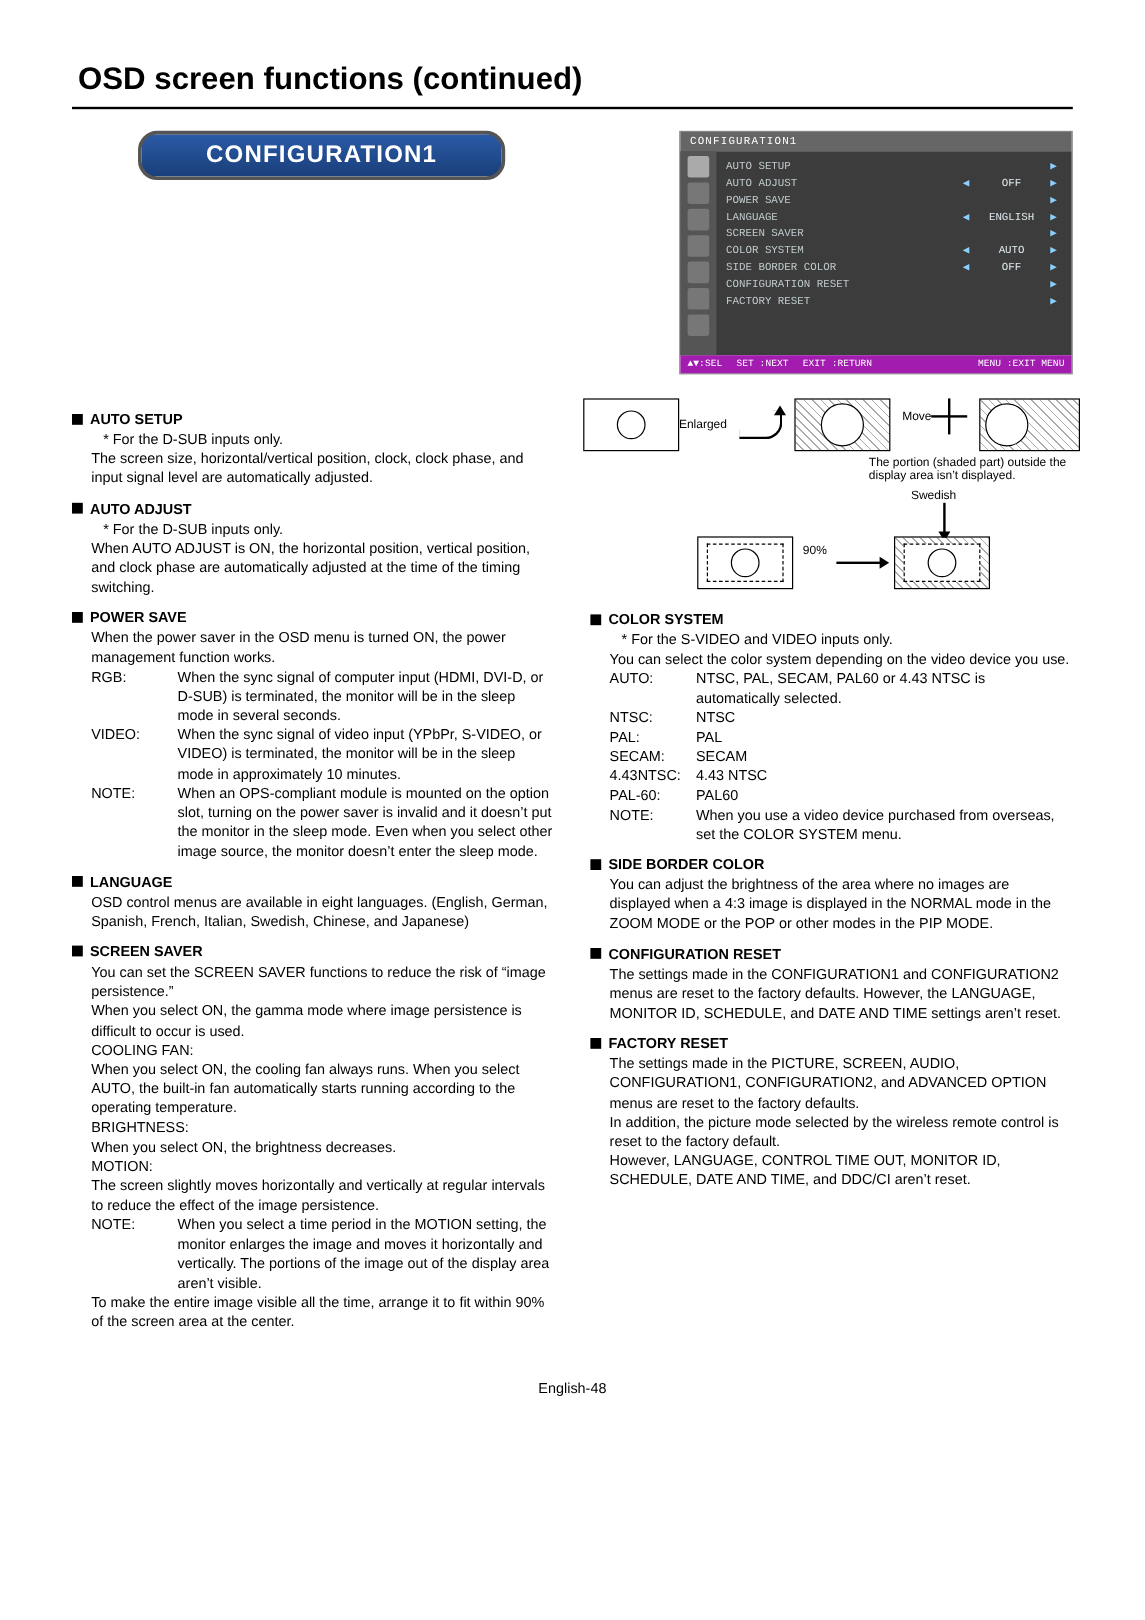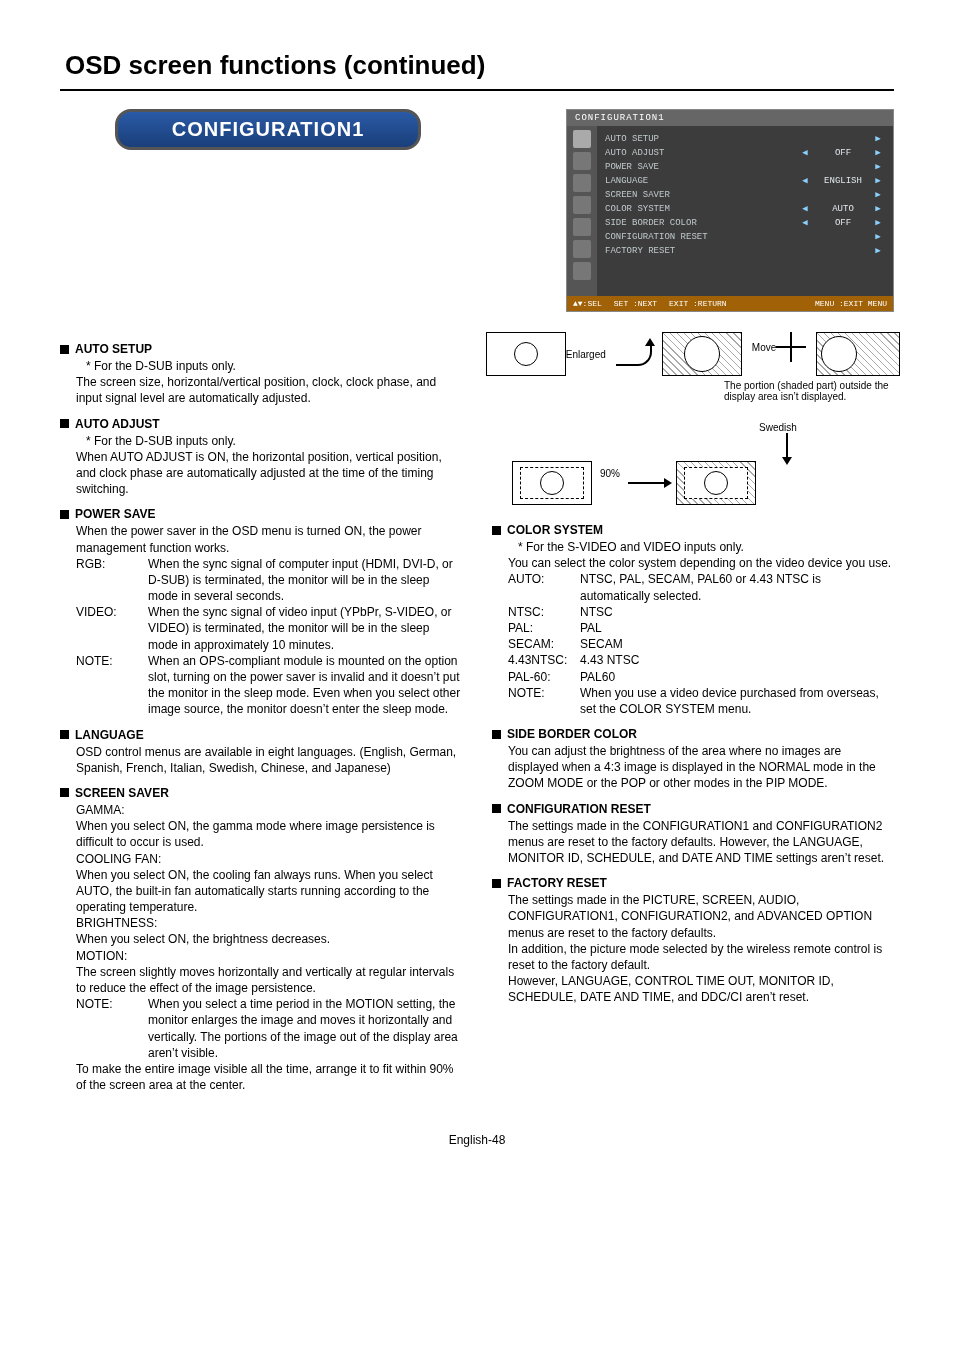--- a/index.html
+++ b/index.html
@@ -86,21 +86,21 @@
   .osd-row {
     display: flex;
     line-height: 14px;
     color: #bfc9cc;
   }
   .osd-row .lbl { flex: 1; }
   .osd-row .arw { color: #8ad0ff; width: 20px; text-align: center; }
   .osd-row .arwr { color: #8ad0ff; width: 14px; text-align: center; }
   .osd-row .val { color: #dfe8ec; width: 56px; text-align: center; }
   .osd-footer {
-    background: #a16207;
+    background: #a21caf;
     color: #fff;
     padding: 3px 6px;
     display: flex;
     gap: 12px;
     font-size: 8px;
   }
   .osd-footer span:last-child { margin-left: auto; padding-left: 44px; }
 
   .columns {
     display: flex;
@@ -174,21 +174,21 @@
     border: 1px solid #000;
     border-radius: 50%;
     background: #fff;
   }
   .caption {
     text-align: center;
     font-size: 10px;
   }
   .caption-block {
     width: 170px;
-    margin: 4px auto 20px;
+    margin: 4px auto 6px;
     font-size: 10px;
     text-align: left;
   }
   .arrow-cross {
     position: relative;
     width: 30px;
     height: 30px;
   }
   .arrow-cross::before, .arrow-cross::after {
     content: "";
@@ -409,21 +409,21 @@
       </div>
     <div class="item-body">
       <div>OSD control menus are available in eight languages. (English, German, Spanish, French, Italian, Swedish, Chinese, and Japanese)</div>
     </div>
 
     <div class="item-head">
         <span class="sq"></span>
       <span>SCREEN SAVER</span>
       </div>
     <div class="item-body">
-      <div>GAMMA:</div>
+      <div>You can set the SCREEN SAVER functions to reduce the risk of “image persistence.”</div>
       <div>When you select ON, the gamma mode where image persistence is difficult to occur is used.</div>
       <div>COOLING FAN:</div>
       <div>When you select ON, the cooling fan always runs. When you select AUTO, the built-in fan automatically starts running according to the operating temperature.</div>
       <div>BRIGHTNESS:</div>
       <div>When you select ON, the brightness decreases.</div>
       <div>MOTION:</div>
       <div>The screen slightly moves horizontally and vertically at regular intervals to reduce the effect of the image persistence.</div>
       <div class="tbl-row">
           <div class="k">NOTE:</div>
           <div class="v">When you select a time period in the MOTION setting, the monitor enlarges the image and moves it horizontally and vertically. The portions of the image out of the display area aren’t visible.</div>
@@ -458,21 +458,21 @@
           <div class="screen-box hatch" style="justify-content:flex-start; padding-left:4px;">
               <div class="circle-lg"></div>
             </div>
         </div>
       </div>
       <div class="caption-block" style="margin-left:auto; margin-right:0;">The portion (shaded part) outside the display area isn’t displayed.</div>
       <div class="caption" style="margin-left:170px;">Swedish</div>
       <div style="margin-left:188px;">
           <span class="arrow-down"></span>
         </div>
-      <div class="diag-row" style="justify-content:flex-start; margin-left:20px;">
+      <div class="diag-row" style="justify-content:center; margin-left:20px;">
         <div class="screen-box">
             <div class="inner-frame">
               <div class="circle-sm"></div>
             </div>
           </div>
         <div style="position:relative; top:-10px;">
           <div class="caption">90%</div>
         </div>
         <span class="arrow-right"></span>
         <div class="screen-box hatch">

